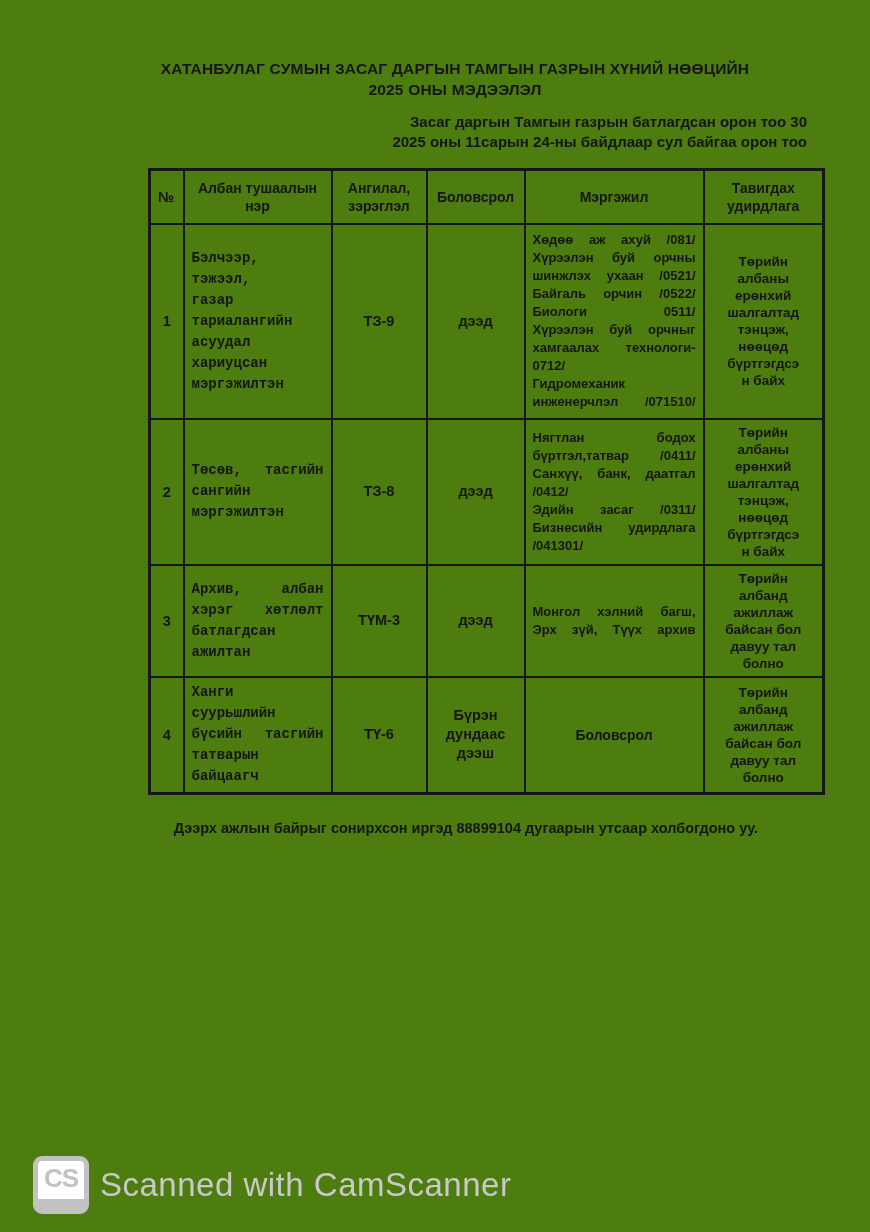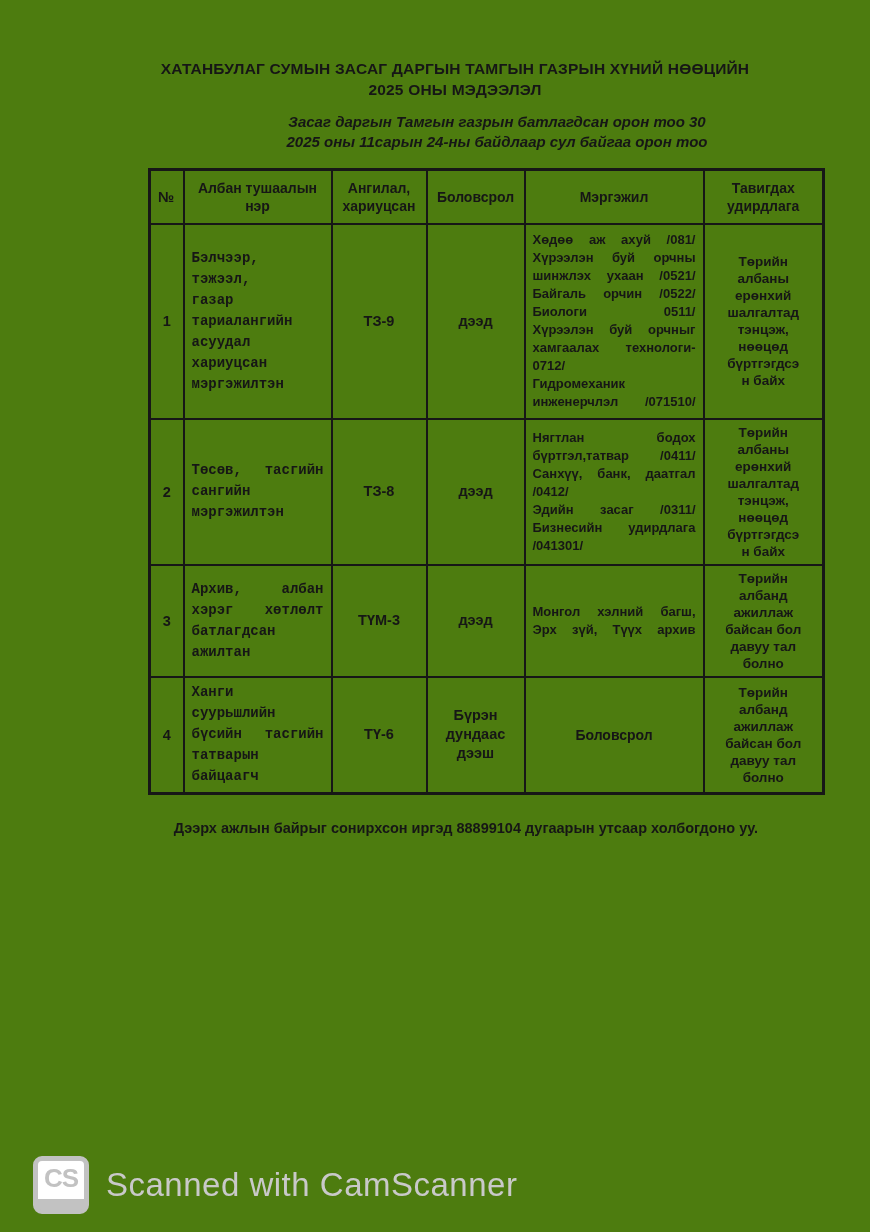--- a/index.html
+++ b/index.html
@@ -13,21 +13,21 @@
   }
   
   .doc-title{
     position:absolute;top:58px;left:105px;width:700px;
     text-align:center;font-weight:bold;font-size:15.5px;line-height:21px;
     letter-spacing:.2px;
   }
   .doc-subtitle{
     position:absolute;top:112px;left:187px;width:620px;
     font-weight:bold;font-size:15px;line-height:20px;
-    white-space:pre-line;text-align:center;font-style:italic;
+    white-space:pre-line;text-align:right;
   }
   
   table.vacancy{
     position:absolute;top:168px;left:148px;
     width:674px;border-collapse:collapse;table-layout:fixed;
     font-weight:bold;color:#161616;
   }
   table.vacancy th,table.vacancy td{
     border:2px solid #171717;
     padding:4px 7px;
@@ -57,21 +57,21 @@
     padding-left:4px;padding-right:4px;
   }
   
   .footer-note{
     position:absolute;top:820px;left:136px;width:660px;
     text-align:center;font-weight:bold;font-size:14.5px;
   }
   
   .scanner{
     position:absolute;left:33px;top:1156px;
-    display:flex;align-items:center;gap:17px;
+    display:flex;align-items:center;gap:11px;
   }
   .cs-badge{
     position:relative;width:46px;height:48px;
     border:5px solid #c2c2c2;border-radius:9px;background:#ffffff;
   }
   .cs-badge .cs-letters{
     position:absolute;top:1px;left:-2px;right:-2px;
     text-align:center;font-weight:bold;font-size:26px;line-height:32px;
     color:#c2c2c2;letter-spacing:-1px;
   }
@@ -103,21 +103,21 @@
         <col style="width:95px">
       <col style="width:98px">
         <col style="width:179px">
         <col style="width:120px">
     </colgroup>
     <thead>
       <tr style="height:54px">
         <th class="th-no">№</th>
         <th class="th-position">Албан тушаалын нэр</th>
         <th>Ангилал,
-хариуцсан</th>
+зэрэглэл</th>
         <th>Боловсрол</th>
         <th>Мэргэжил</th>
         <th>Тавигдах
 удирдлага</th>
       </tr>
     </thead>
     <tbody>
       <tr style="height:195px">
         <td class="c-no">1</td>
         <td class="c-position">Бэлчээр, тэжээл,

